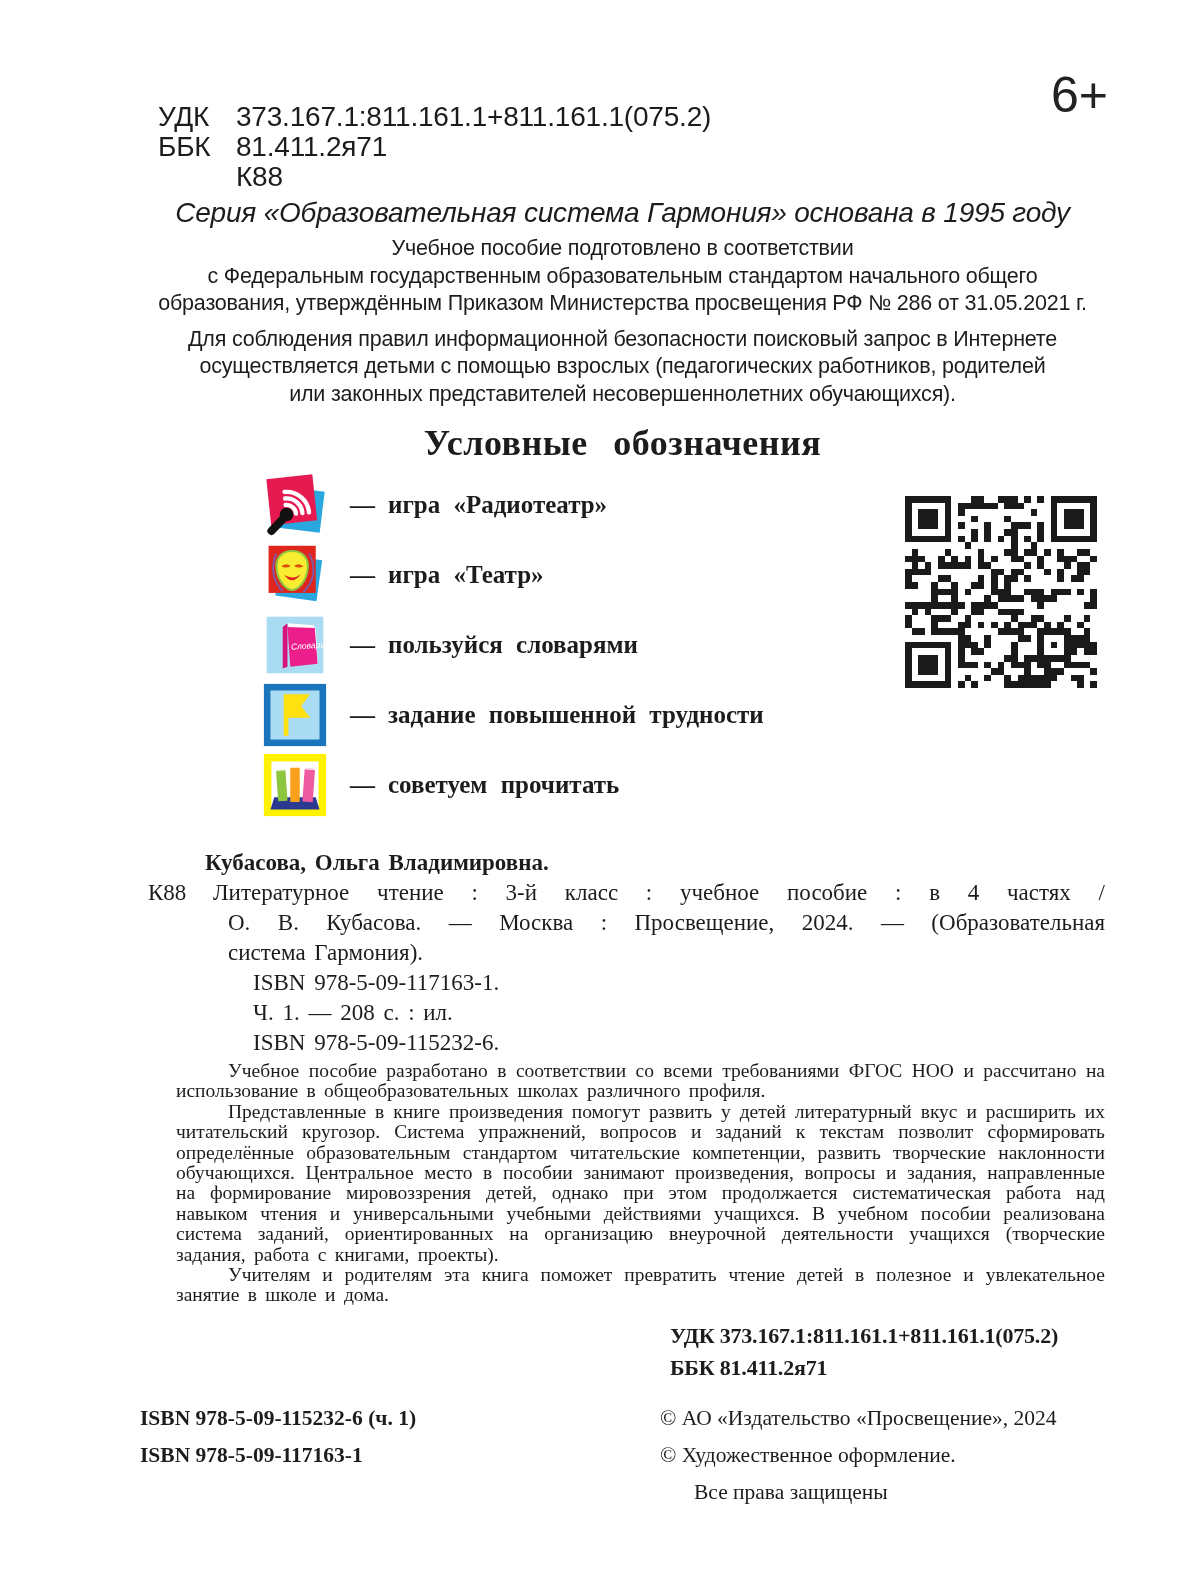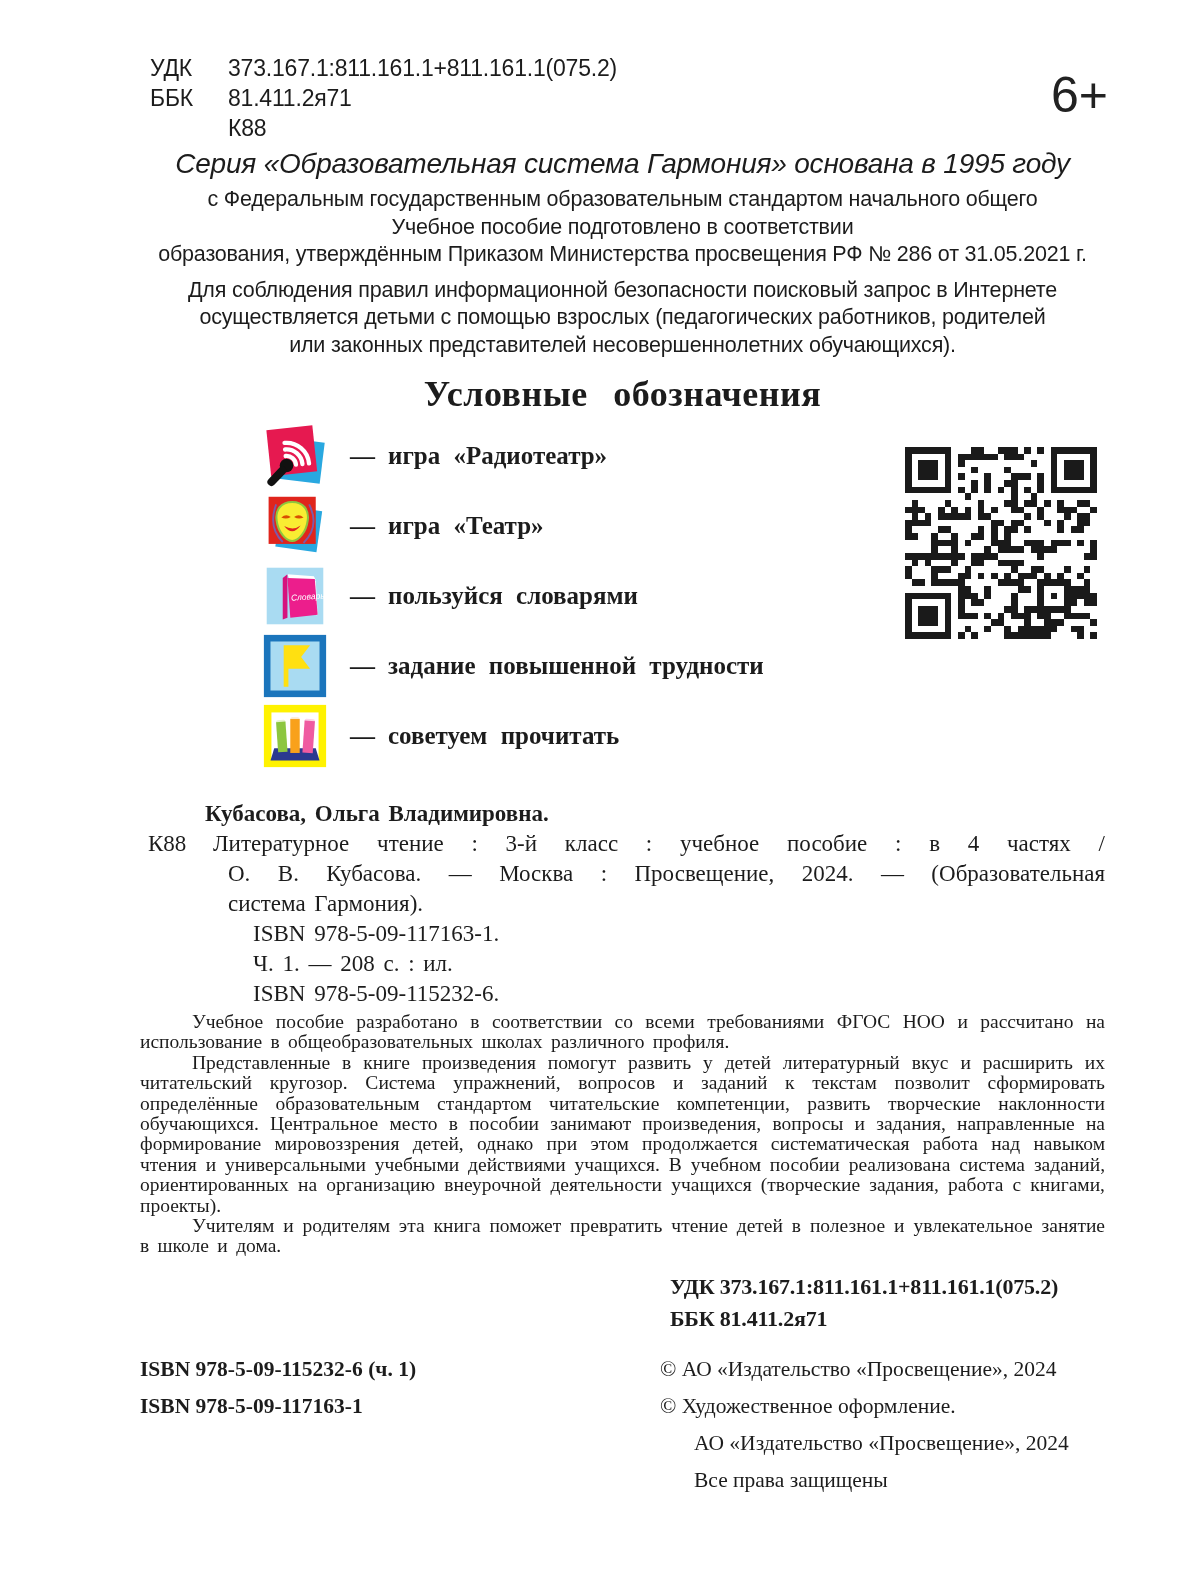--- a/index.html
+++ b/index.html
@@ -8,21 +8,21 @@
     width:1200px;height:1574px;
     background:#ffffff;
     color:#1c1c1c;
     font-family:"Liberation Serif","DejaVu Serif",serif;
     overflow:hidden;
   }
   .content{padding:0 95px 0 140px;}
   .sans{font-family:"Liberation Sans","DejaVu Sans",sans-serif;}
 
   
-  .top-meta{padding-top:53px;margin-left:10px;font-size:23px;line-height:30px;letter-spacing:-0.2px;}
+  .top-meta{padding-top:102px;margin-left:18px;font-size:28px;line-height:30px;letter-spacing:-0.2px;}
   .meta-row{display:flex;}
   .meta-label{width:78px;flex:none;}
   .catalog-code{margin-left:78px;}
 
   .age-badge{
     position:absolute;top:66px;right:92px;
     font-family:"Liberation Sans","DejaVu Sans",sans-serif;
     font-size:50px;font-weight:400;color:#222;
   }
 
@@ -53,21 +53,21 @@
   .biblio{margin-top:26px;font-size:23px;line-height:30px;word-spacing:3px;}
   .biblio .author{margin-left:65px;font-weight:700;}
   .biblio .hang{display:flex;}
   .biblio .code{width:65px;flex:none;margin-left:8px;}
   .biblio .title-just{flex:1;text-align:justify;text-align-last:justify;}
   .biblio .cont{margin-left:88px;text-align:justify;text-align-last:justify;}
   .biblio .cont.short{text-align:left;text-align-last:left;}
   .biblio .isbn-ln{margin-left:113px;}
 
   
-  .annotation{margin-top:3px;font-size:19.5px;line-height:20.4px;text-align:justify;word-spacing:3.5px;}
+  .annotation{margin-top:3px;font-size:19.5px;line-height:20.4px;text-align:justify;word-spacing:3.5px;margin-left:36px;}
   .annotation p{margin:0;text-indent:52px;}
 
   .udk-bottom{margin-top:14px;margin-left:530px;font-weight:700;font-size:22px;line-height:32px;letter-spacing:-0.2px;}
 
   .footer{display:flex;margin-top:16px;font-size:21.5px;line-height:37px;}
   .footer .isbn-col{width:520px;flex:none;font-weight:700;}
   .footer .copy-col{flex:1;}
   .footer .copy-col .indent{margin-left:34px;}
 </style>
 </head>
@@ -86,22 +86,22 @@
       <div class="meta-row">
         <span class="meta-label">ББК</span>
         <span>81.411.2я71</span>
       </div>
       <div class="catalog-code">К88</div>
     </div>
 
     <div class="series-line sans">Серия «Образовательная система Гармония» основана в 1995 году</div>
 
     <div class="note sans">
+      <div>Учебное пособие подготовлено в соответствии</div>
       <div>с Федеральным государственным образовательным стандартом начального общего</div>
-      <div>Учебное пособие подготовлено в соответствии</div>
       <div>образования, утверждённым Приказом Министерства просвещения РФ № 286 от 31.05.2021 г.</div>
     </div>
 
     <div class="note safety sans">
       <div>Для соблюдения правил информационной безопасности поисковый запрос в Интернете</div>
       <div>осуществляется детьми с помощью взрослых (педагогических работников, родителей</div>
       <div>или законных представителей несовершеннолетних обучающихся).</div>
     </div>
 
     <h1 class="legend-title">Условные обозначения</h1>
@@ -615,18 +615,17 @@
     </div>
 
     <div class="footer">
       <div class="isbn-col">
         <div>ISBN 978-5-09-115232-6 (ч. 1)</div>
         <div>ISBN 978-5-09-117163-1</div>
       </div>
       <div class="copy-col">
         <div>© АО «Издательство «Просвещение», 2024</div>
         <div>© Художественное оформление.</div>
-        <div class="indent">АО «Издательство «Просвещение», 2024</div>
         <div class="indent">Все права защищены</div>
       </div>
     </div>
   </div>
 </div>
 
 </body></html>

